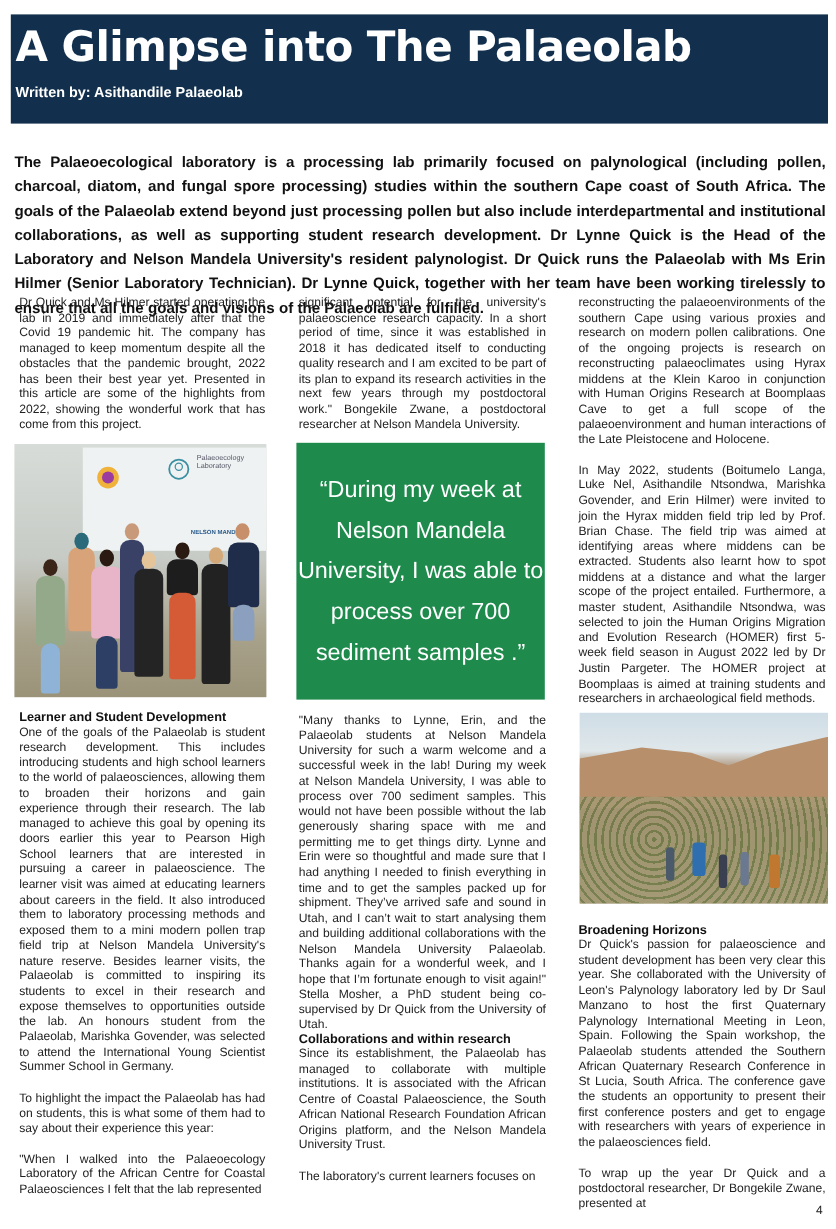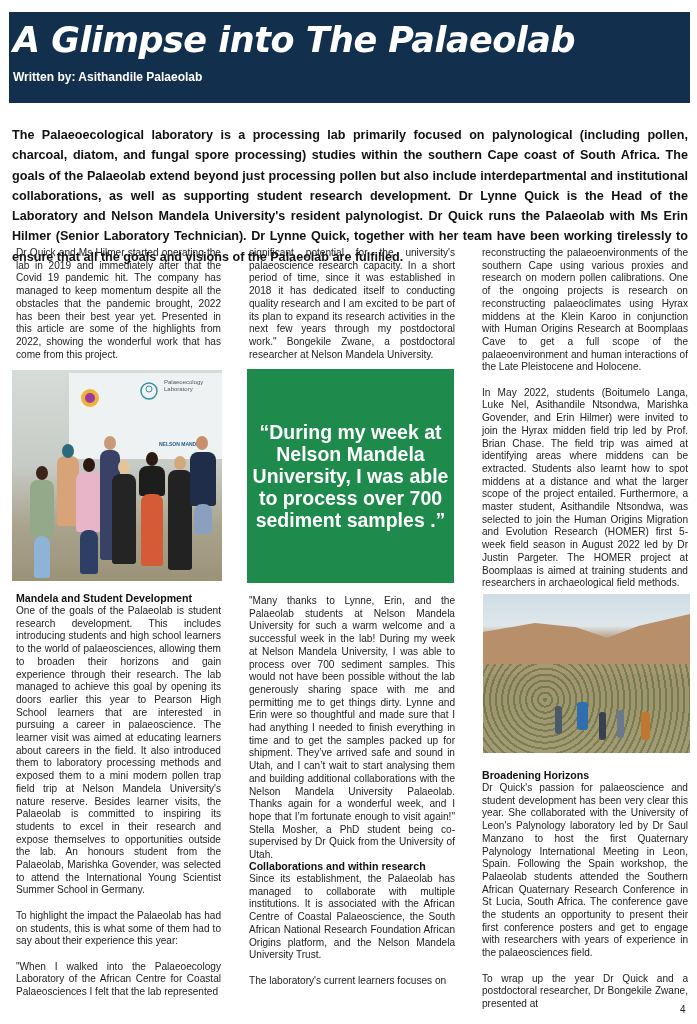--- a/index.html
+++ b/index.html
@@ -1,39 +1,39 @@
 <!DOCTYPE html>
 <html><head>
 <meta charset="utf-8">
 <style>
   html, body { margin: 0; padding: 0; background: #ffffff; }
   body { width: 697px; height: 1024px; position: relative; overflow: hidden; font-family: "Liberation Sans", sans-serif; color: #1a1a1a; }
   .banner { position: absolute; left: 9px; top: 12px; width: 681px; height: 91px; background: #12304d; }
-  .banner .title { position: absolute; left: 4px; top: 6px; font-family: "DejaVu Sans", sans-serif; font-weight: bold; font-size: 35px; color: #ffffff; letter-spacing: -0.5px; white-space: nowrap; line-height: 44px; font-style: italic; }
+  .banner .title { position: absolute; left: 4px; top: 6px; font-family: "DejaVu Sans", sans-serif; font-weight: bold; font-size: 35px; color: #ffffff; letter-spacing: -0.5px; white-space: nowrap; line-height: 44px; }
   .banner .byline { position: absolute; left: 4px; top: 58px; font-weight: bold; font-size: 12px; color: #ffffff; }
   .lead { position: absolute; left: 12px; top: 113px; width: 676px; font-weight: bold; font-size: 12.6px; line-height: 20.3px; text-align: justify; color: #111; margin-top: 12px; }
   .col { position: absolute; font-size: 10.1px; line-height: 12.7px; text-align: justify; color: #222; }
   .col p { margin: 0; }
   .col p + p { margin-top: 12.7px; }
   .col h3 { margin: 0; font-size: 10.6px; font-weight: bold; line-height: 13px; color: #111; }
   .c1 { left: 16px; width: 205px; }
   .c2 { left: 249px; width: 206px; }
   .c3 { left: 482px; width: 206px; }
   .photo { position: absolute; overflow: hidden; }
   .photo1 { left: 12px; top: 370px; width: 210px; height: 211px; background: linear-gradient(180deg,#d8dcd8 0%,#c7cbc6 45%,#a9a28c 75%,#9b9378 100%); }
   .photo1 .screen { position: absolute; left: 57px; top: 3px; width: 153px; height: 86px; background: #eef2f2; }
   .photo1 .screen .lab { position: absolute; left: 95px; top: 6px; font-size: 6px; color: #556; line-height: 7px; }
   .photo1 .screen .nmu { position: absolute; left: 90px; top: 68px; font-size: 5px; color: #2a5a8a; font-weight: bold; }
   .person { position: absolute; border-radius: 8px 8px 3px 3px; }
   .head { position: absolute; width: 12px; height: 14px; border-radius: 50%; }
   .photo2 { left: 483px; top: 594px; width: 207px; height: 159px; background: linear-gradient(180deg,#cfdde6 0%,#dfe7ea 20%,#a88a6c 30%,#9a7c5c 50%,#8a8558 70%,#a69c78 100%); }
   .photo2 .ridge { position: absolute; left: 0; top: 20px; width: 207px; height: 60px; background: #b78f6b; clip-path: polygon(0 30%,25% 15%,45% 22%,60% 40%,75% 20%,100% 0,100% 100%,0 100%); }
   .photo2 .shrub { position: absolute; left: 0; top: 70px; width: 207px; height: 89px; background: repeating-radial-gradient(circle at 30% 40%, #6f7a48 0 2px, #a49a76 2px 6px); opacity: 0.8; }
   .hiker { position: absolute; width: 7px; height: 28px; border-radius: 3px; }
-  .quote-box { position: absolute; left: 247px; top: 369px; width: 207px; height: 214px; background: #1e8a4c; color: #ffffff; font-weight: bold; font-size: 19.5px; line-height: 22px; text-align: center; display: flex; align-items: center; justify-content: center; padding: 0 1px; box-sizing: border-box; }
+  .quote-box { position: absolute; left: 247px; top: 369px; width: 207px; height: 214px; background: #1e8a4c; color: #ffffff; font-weight: normal; font-size: 19.5px; line-height: 34px; text-align: center; display: flex; align-items: center; justify-content: center; padding: 0 1px; box-sizing: border-box; }
   .page-num { position: absolute; left: 680px; top: 1004px; font-size: 10px; color: #222; }
 </style>
 </head>
 <body>
 
 <div class="banner">
   <div class="title">A Glimpse into The Palaeolab</div>
   <div class="byline">Written by: Asithandile Palaeolab</div>
 </div>
 
@@ -73,21 +73,21 @@
   <div class="person" style="left:129px;top:124px;width:22px;height:72px;background:#d55a36;"></div>
   <div class="head" style="left:134px;top:82px;background:#2a1a12;"></div>
   <div class="person" style="left:156px;top:100px;width:24px;height:100px;background:#222;"></div>
   <div class="head" style="left:162px;top:86px;background:#d4a97a;"></div>
   <div class="person" style="left:178px;top:82px;width:26px;height:54px;background:#1f2d4a;"></div>
   <div class="person" style="left:182px;top:134px;width:18px;height:30px;background:#8aa0be;"></div>
   <div class="head" style="left:184px;top:66px;background:#c8906a;"></div>
 </div>
 
 <div class="col c1" style="top:592px;">
-  <h3>Mandela and Student Development</h3>
+  <h3>Learner and Student Development</h3>
   <p>One of the goals of the Palaeolab is student research development. This includes introducing students and high school learners to the world of palaeosciences, allowing them to broaden their horizons and gain experience through their research. The lab managed to achieve this goal by opening its doors earlier this year to Pearson High School learners that are interested in pursuing a career in palaeoscience. The learner visit was aimed at educating learners about careers in the field. It also introduced them to laboratory processing methods and exposed them to a mini modern pollen trap field trip at Nelson Mandela University's nature reserve. Besides learner visits, the Palaeolab is committed to inspiring its students to excel in their research and expose themselves to opportunities outside the lab. An honours student from the Palaeolab, Marishka Govender, was selected to attend the International Young Scientist Summer School in Germany.</p>
   <p>To highlight the impact the Palaeolab has had on students, this is what some of them had to say about their experience this year:</p>
   <p>"When I walked into the Palaeoecology Laboratory of the African Centre for Coastal Palaeosciences I felt that the lab represented</p>
 </div>
 
 <div class="col c2" style="top:247px;">
   <p>significant potential for the university's palaeoscience research capacity. In a short period of time, since it was established in 2018 it has dedicated itself to conducting quality research and I am excited to be part of its plan to expand its research activities in the next few years through my postdoctoral work." Bongekile Zwane, a postdoctoral researcher at Nelson Mandela University.</p>
 </div>
 
 <div class="quote-box">

